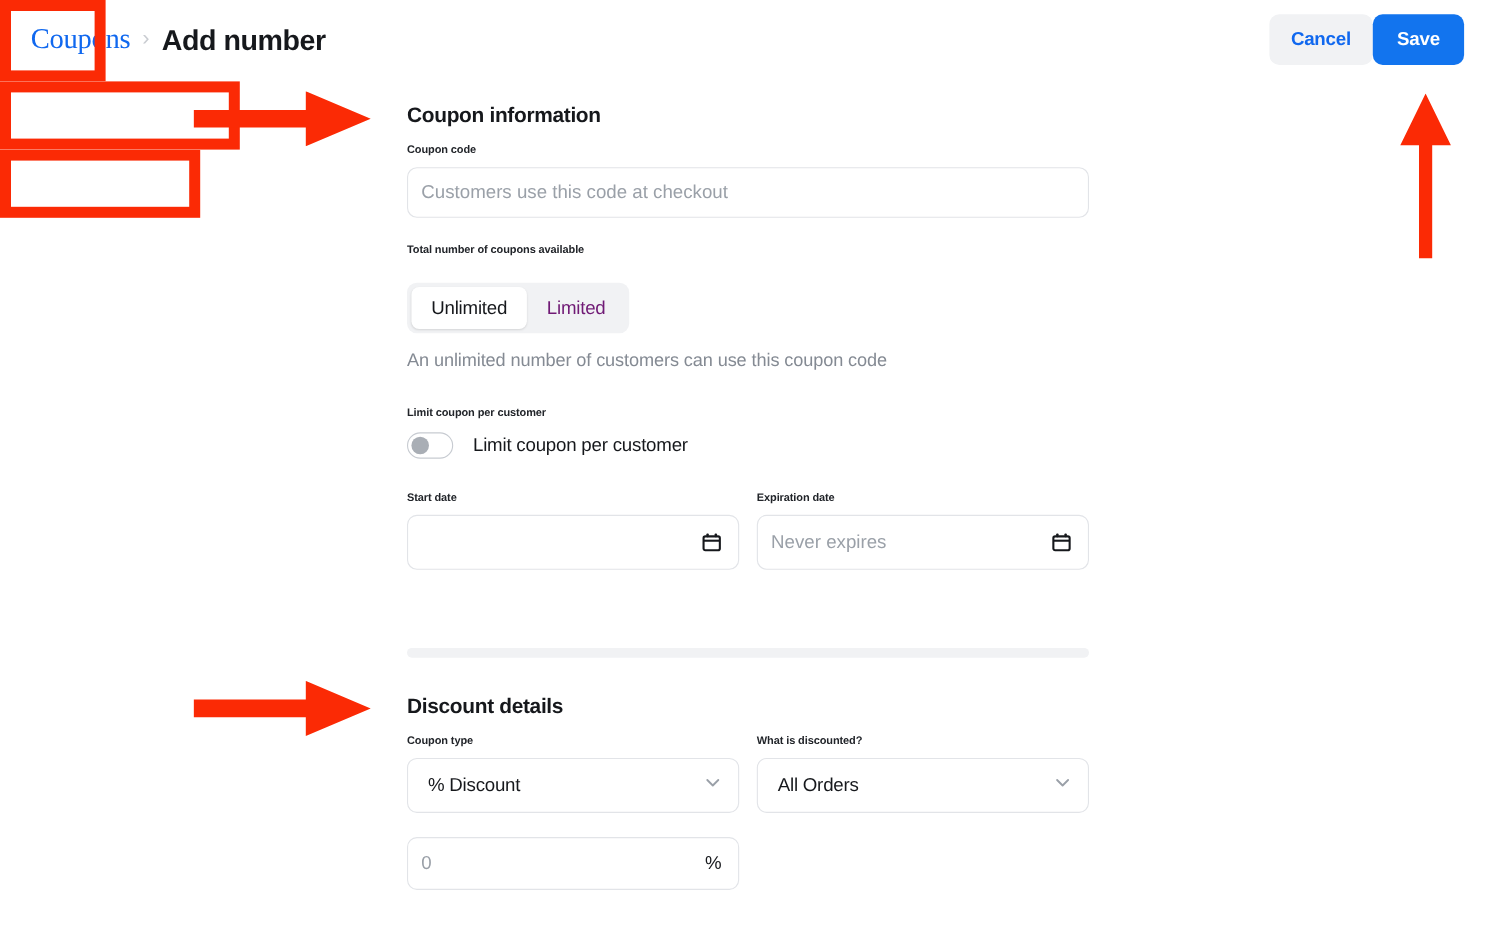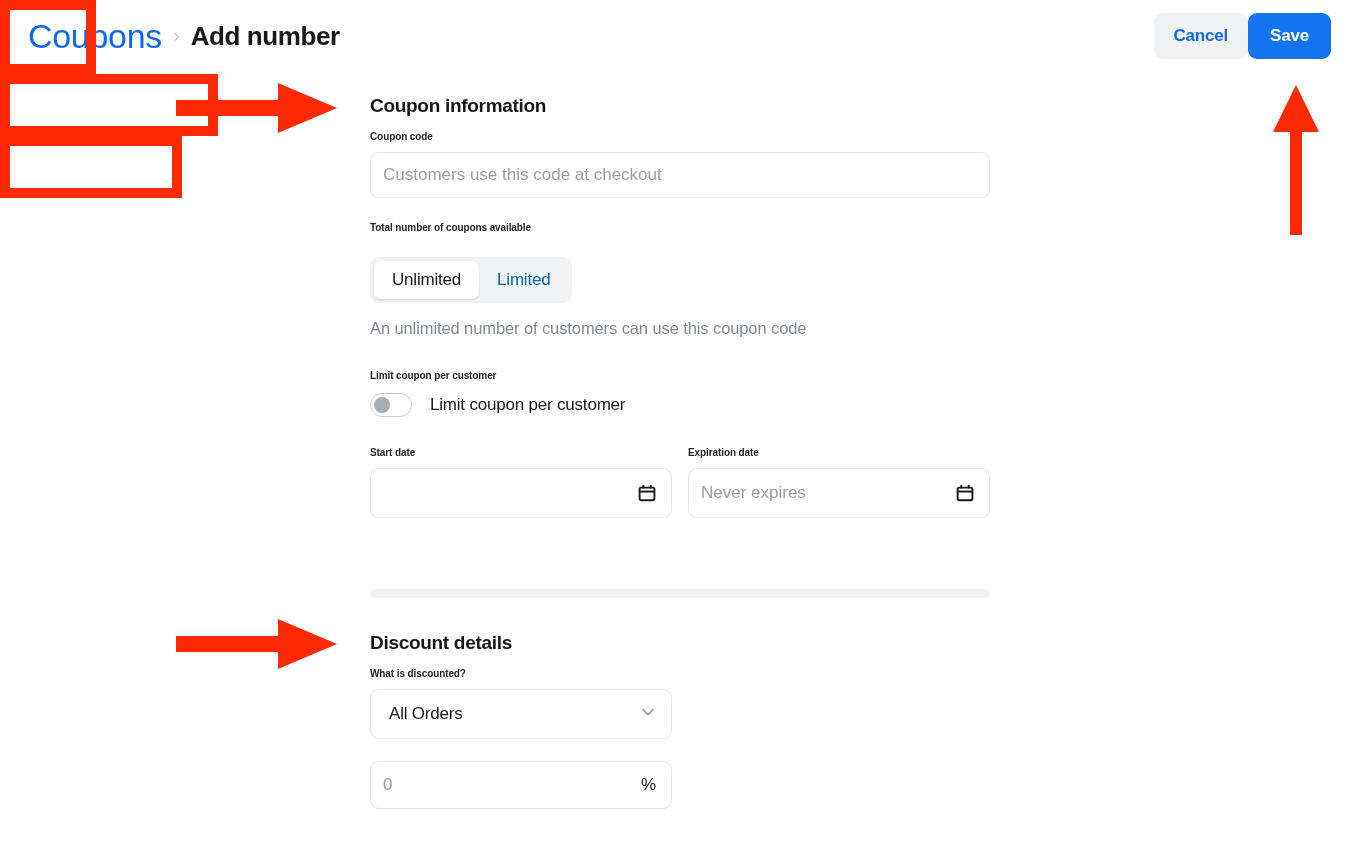--- a/index.html
+++ b/index.html
@@ -31,25 +31,26 @@
   }
 
   .breadcrumb {
     display: flex;
     align-items: center;
     gap: 11px;
     margin-left: 28px;
   }
   .bc-link {
     color: #1068ef;
-    font-size: 34px;
+    font-size: 26px;
     font-weight: 400;
     letter-spacing: -0.3px;
     cursor: pointer;
     text-decoration: none;
+    font-family: Liberation Serif, serif;
   }
   .bc-sep {
     color: #c9ccd1;
     font-size: 20px;
     font-weight: 400;
     line-height: 1;
     transform: translateY(-1px);
   }
   .bc-current {
     color: #16181c;
@@ -136,21 +137,21 @@
     border-radius: 9px;
     padding: 4px;
     height: 46px;
     align-items: center;
   }
   .seg-btn {
     border: none;
     background: transparent;
     font-family: "Liberation Sans", sans-serif;
     font-size: 17px;
-    color: #0369a1;
+    color: #701a75;
     height: 38px;
     padding: 0 18px;
     border-radius: 7px;
     cursor: pointer;
     letter-spacing: -0.2px;
   }
   .seg-btn.active {
     background: #ffffff;
     color: #16181c;
     box-shadow: 0 1px 2px rgba(0,0,0,.12);
@@ -338,20 +339,33 @@
         </div>
       </div>
     </div>
 
     <div class="divider" style="position:absolute; top:589px; left:0;"></div>
 
     <div style="position:absolute; top:632px; left:0; width:620px;">
       <div class="section-title">Discount details</div>
 
       <div class="grid2" style="margin-top:14px;">
+        <div>
+          <div class="field-label">Coupon type</div>
+          <div class="select-wrap" style="margin-top:10px;">
+            <div class="select">
+              <span>% Discount</span>
+            </div>
+            <span class="select-chevron">
+              <svg width="18" height="18" viewBox="0 0 18 18">
+                <path d="M4 6.6 L9 11.6 L14 6.6" fill="none" stroke="#9aa0a8" stroke-width="1.7" stroke-linecap="round" stroke-linejoin="round"></path>
+              </svg>
+            </span>
+          </div>
+        </div>
 
         <div>
           <div class="field-label">What is discounted?</div>
           <div class="select-wrap" style="margin-top:10px;">
             <div class="select">
               <span>All Orders</span>
             </div>
             <span class="select-chevron">
               <svg width="18" height="18" viewBox="0 0 18 18">
                 <path d="M4 6.6 L9 11.6 L14 6.6" fill="none" stroke="#9aa0a8" stroke-width="1.7" stroke-linecap="round" stroke-linejoin="round"></path>

